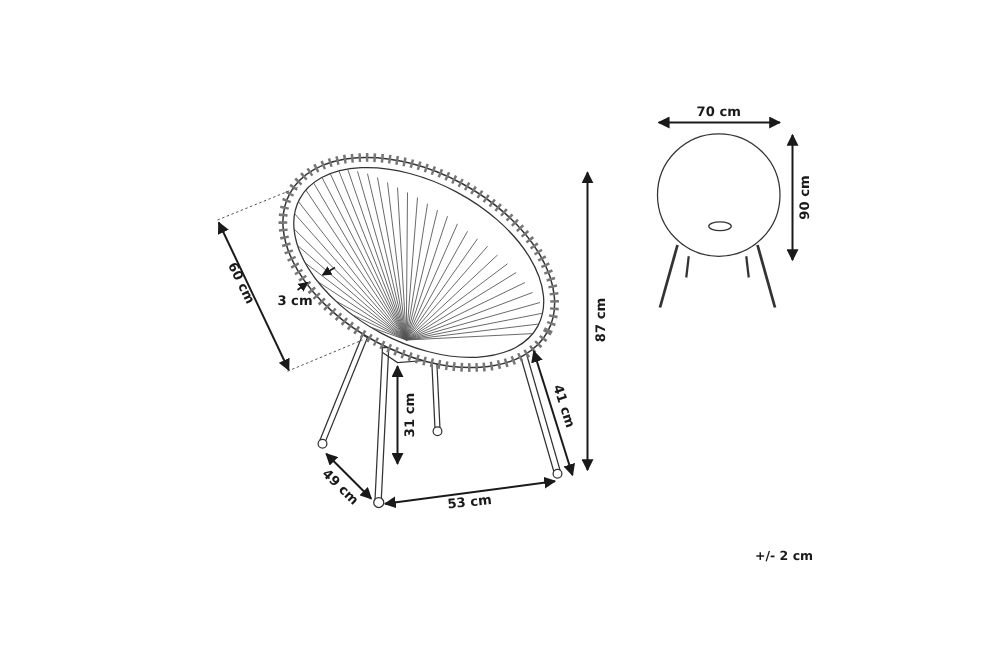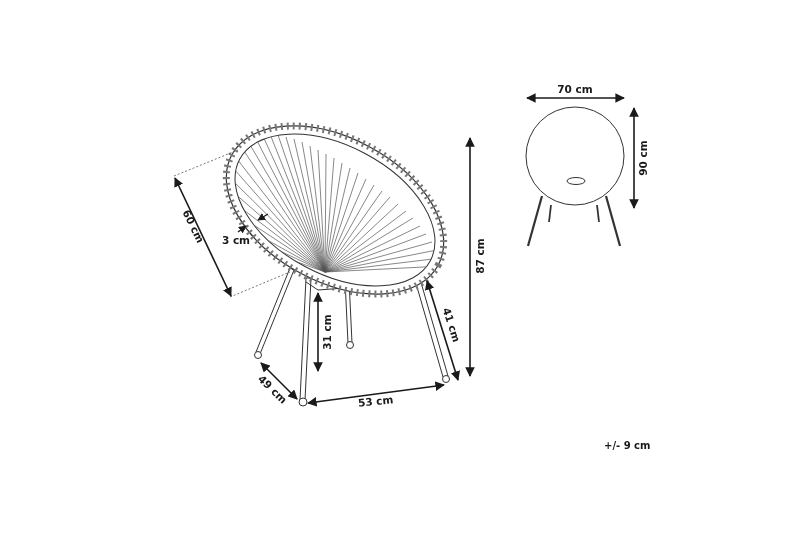--- a/index.html
+++ b/index.html
@@ -137,13 +137,13 @@
     <line x1="527" y1="98" x2="624" y2="98" stroke="#1a1a1a" stroke-width="1.6" marker-start="url(#arr)" marker-end="url(#arr)"></line>
     <text class="dim-label" x="575" y="93" text-anchor="middle">70 cm</text>
   </g>
 
   <g>
     <line x1="634" y1="108" x2="634" y2="208" stroke="#1a1a1a" stroke-width="1.6" marker-start="url(#arr)" marker-end="url(#arr)"></line>
     <text class="dim-label" transform="translate(647,158) rotate(-90)" text-anchor="middle">90 cm</text>
   </g>
 </svg>
 
-<div class="tol">+/- 9 cm</div>
+<div class="tol">+/- 2 cm</div>
 
 </body></html>

